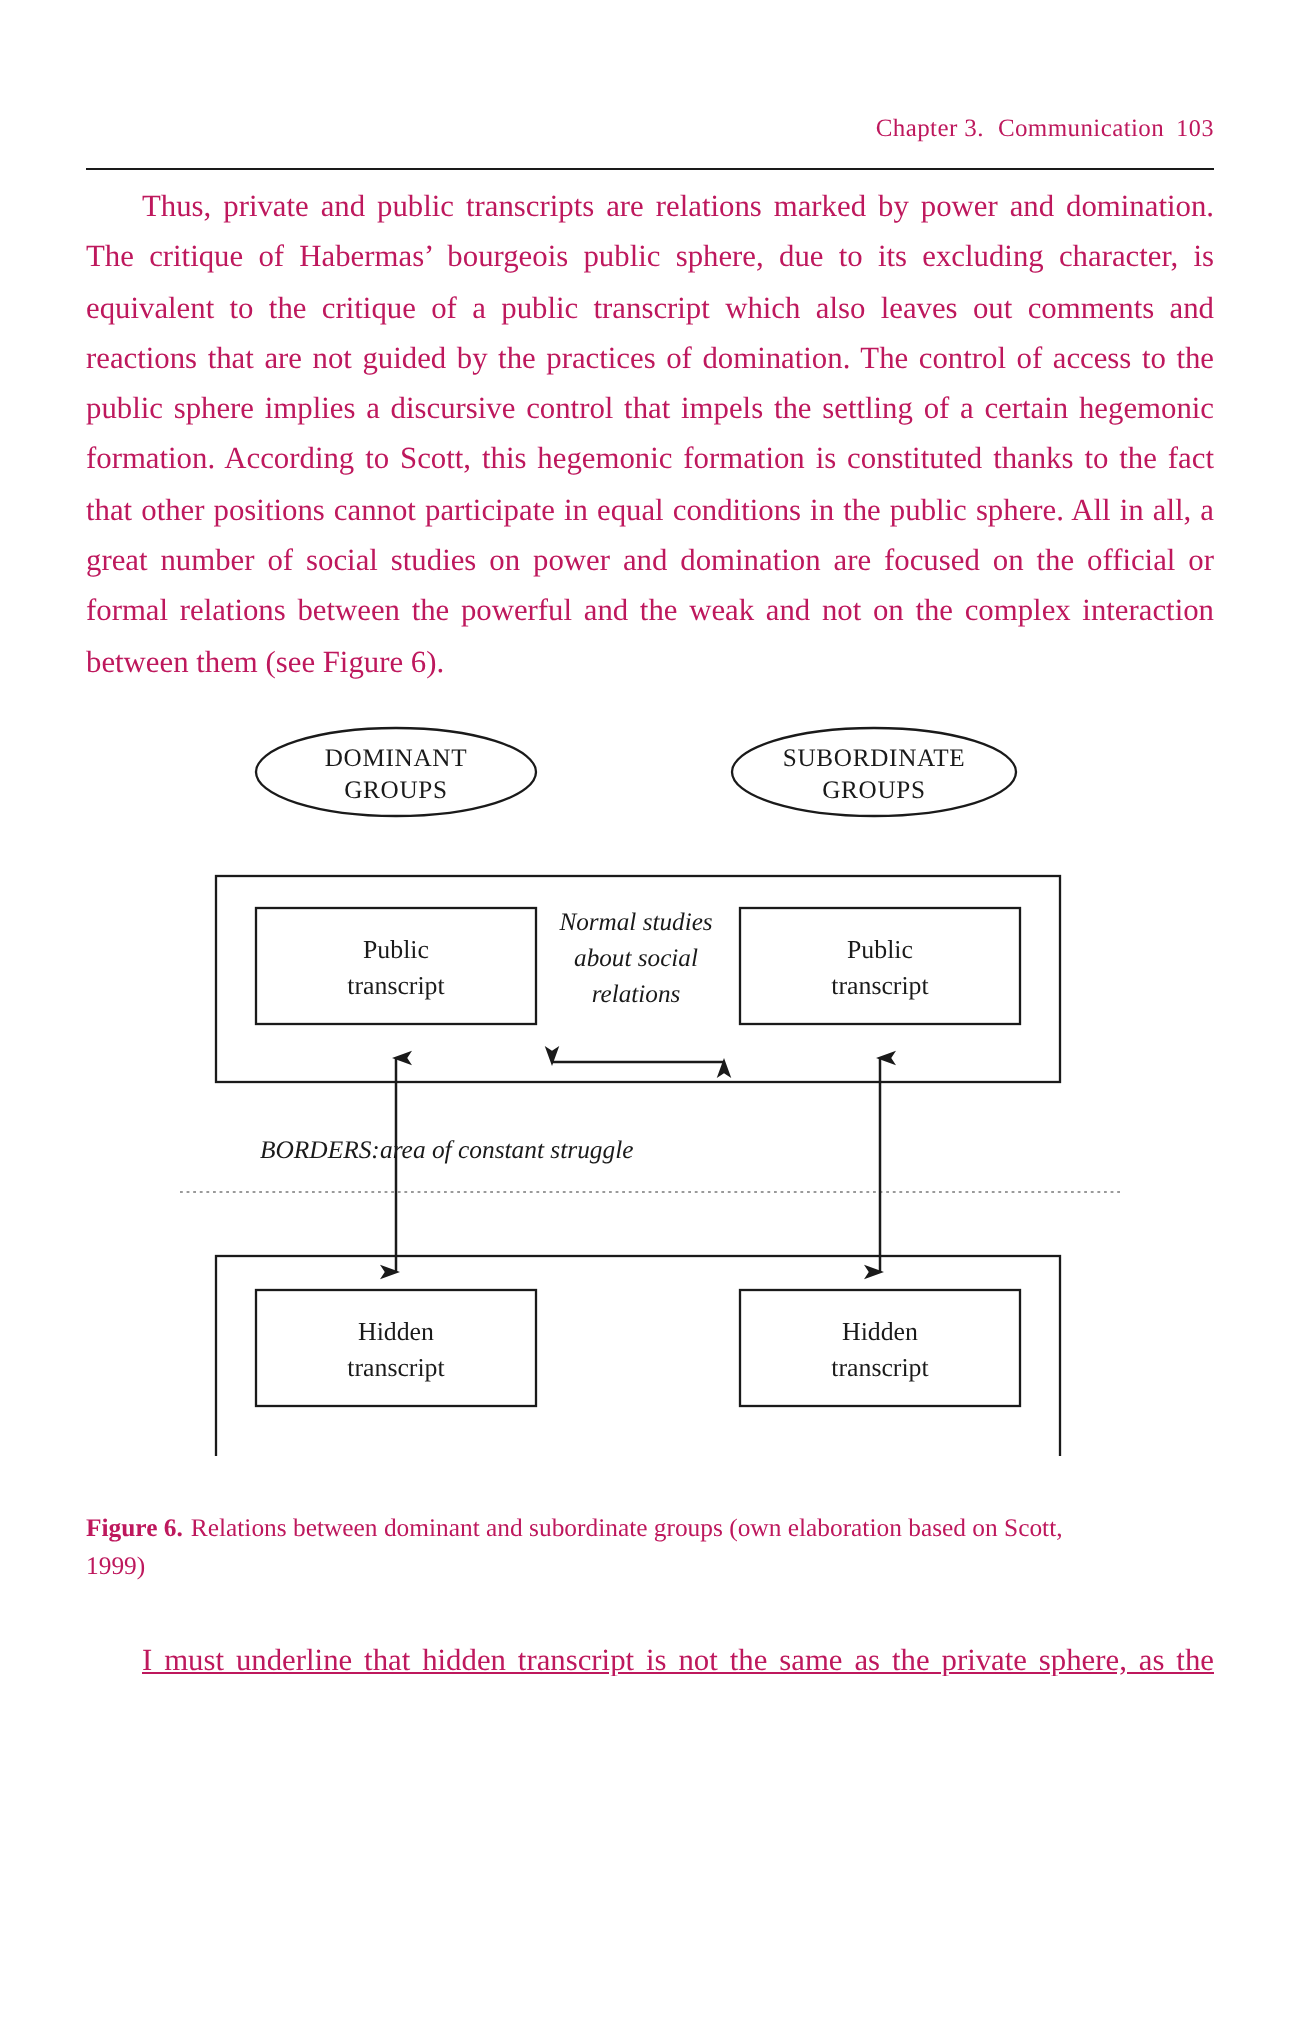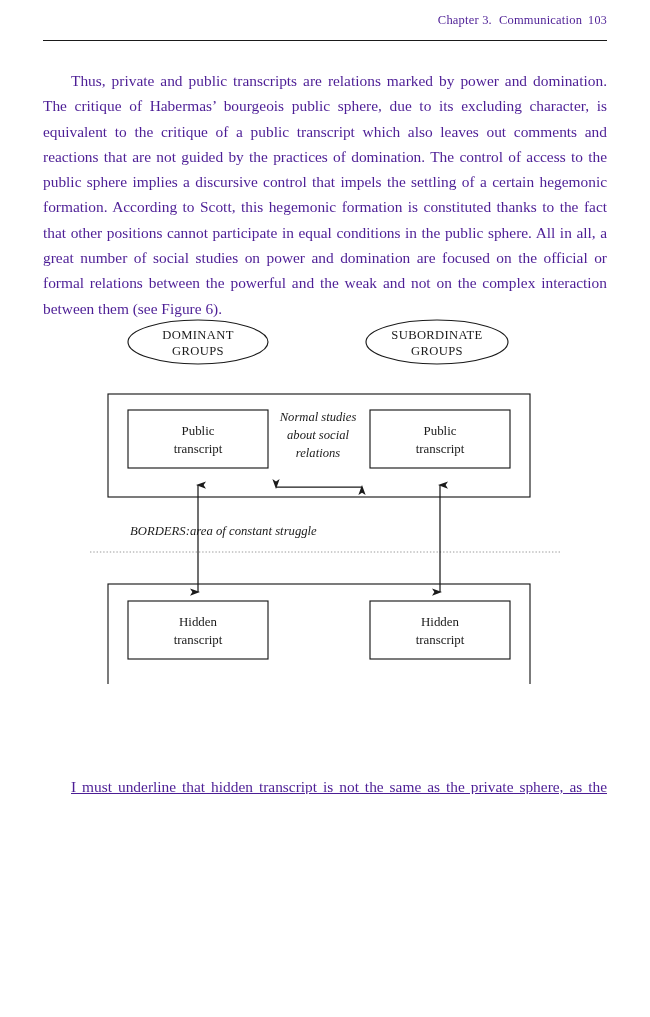--- a/index.html
+++ b/index.html
@@ -6,22 +6,23 @@
     margin: 0;
     padding: 0;
     background: #ffffff;
   }
   .page {
     position: relative;
     width: 650px;
     height: 794px;
     background: #ffffff;
     font-family: "Liberation Serif", "DejaVu Serif", serif;
-    color: #4c1d95;
+    color: #be185d;
     overflow: hidden;
+    margin-top: 44px;
   }
 
   
   .running-head {
     position: absolute;
     top: 13px;
     right: 43px;
     font-size: 12.5px;
     letter-spacing: 0.2px;
     white-space: nowrap;
@@ -48,21 +49,21 @@
     width: 564px;
   }
   p.para {
     margin: 0;
     font-size: 15.4px;
     line-height: 25.3px;
     text-align: justify;
     text-indent: 28px;
     hyphens: manual;
   }
-  #para-top { top: 68px; }
+  #para-top { top: 47px; }
   #para-bottom { top: 774px; text-decoration: underline; }
 
   
   .figure-caption {
     position: absolute;
     left: 43px;
     top: 711px;
     width: 520px;
     font-size: 12.7px;
     line-height: 18.5px;
@@ -196,18 +197,21 @@
         <text class="dg-text dg-box-label" x="440" y="327" text-anchor="middle">Hidden</text>
         <text class="dg-text dg-box-label" x="440" y="345" text-anchor="middle">transcript</text>
       </g>
 
       <line class="dg-arrow" x1="198" y1="186" x2="198" y2="293" marker-start="url(#ah-up)" marker-end="url(#ah-end)"></line>
 
       <line class="dg-arrow" x1="440" y1="186" x2="440" y2="293" marker-start="url(#ah-up)" marker-end="url(#ah-end)"></line>
     </svg>
   </div>
 
+  <div class="figure-caption">
+    <span class="fig-label">Figure 6.</span><span>Relations between dominant and subordinate groups (own elaboration based on Scott, 1999)</span>
+  </div>
 
   <div class="body-col" id="para-bottom">
     <p class="para">I must underline that hidden transcript is not the same as the private sphere, as the former refers to a place where answers and responses are produced outside the public transcript and where there is a subversion of power relations. In a sequential order, the public transcript precedes the hidden transcript, due to the fact that the reflexive character of the hidden transcript, in terms of neutralizing or denying the public transcript, always refers back to the latter. With the aim of facing potential protests, a public transcript is configured by a field of material</p>
   </div>
 
 </div>
 
 </body></html>

